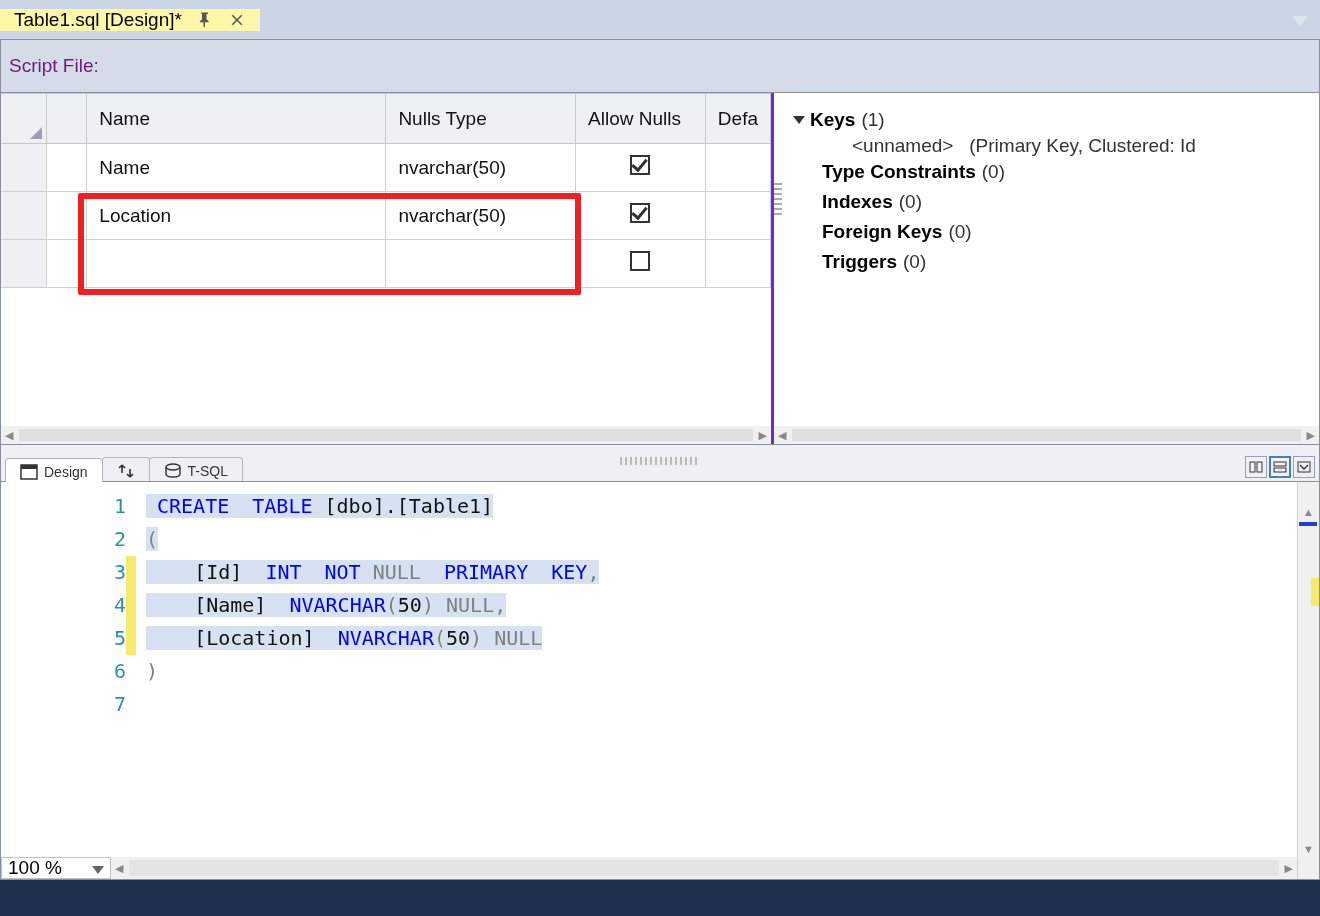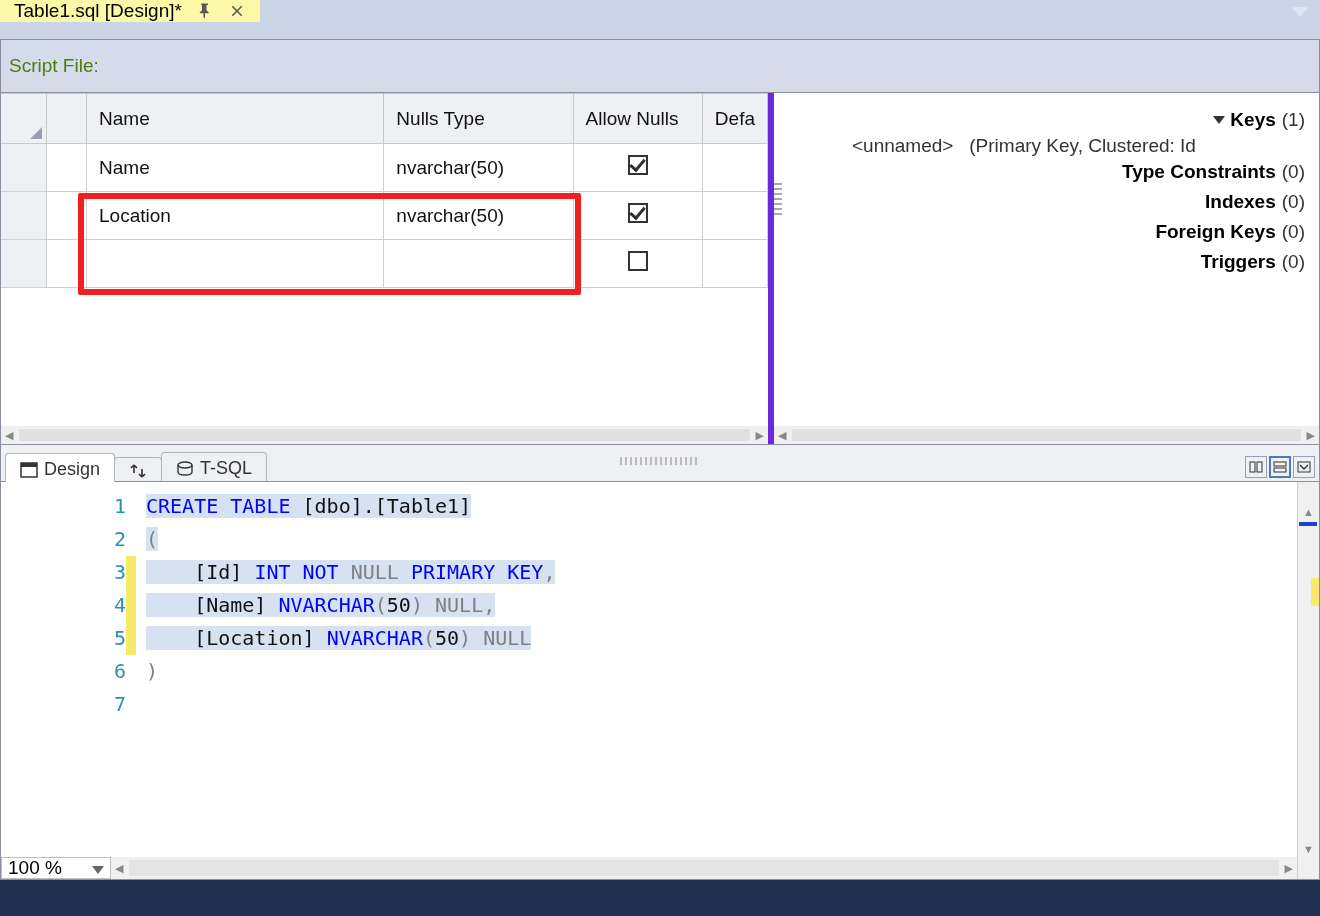--- a/index.html
+++ b/index.html
@@ -1,33 +1,33 @@
 <!DOCTYPE html>
 <html><head>
 <meta charset="utf-8">
 <style>
 * { box-sizing: border-box; margin: 0; padding: 0; }
 body { font-family: "Segoe UI", Tahoma, sans-serif; font-size: 19px; background: #1e1e3f; width: 1320px; height: 916px; overflow: hidden; }
 
-.tab-bar { background: #ccd5e6; height: 39px; display: flex; align-items: flex-start; }
+.tab-bar { background: #ccd5e6; height: 39px; display: flex; align-items: center; }
 .tab { background: #fdf8a8; display: flex; align-items: center; padding: 0 14px; gap: 14px; }
 .tab-title { color: #000; font-size: 19px; }
 .pin-icon, .close-icon { display: inline-flex; align-items: center; justify-content: center; }
 .pin-icon svg, .close-icon svg { width: 18px; height: 18px; fill: #555; }
 .tabbar-right { margin-left: auto; display: flex; align-items: center; padding-right: 12px; }
 .menu-arrow svg { width: 16px; height: 10px; fill: #dfe6f0; }
 
 .toolbar { background: #d6dbe9; height: 54px; border: 1px solid #8a8fa0; border-top: 1px solid #8a8fa0; display: flex; align-items: center; padding: 0 8px; }
-.toolbar-label { color: #4d7c0f; font-size: 19px; margin-right: 10px; }
+.toolbar-label { color: #701a75; font-size: 19px; margin-right: 10px; }
 .script-file-select { background: #fff; border: 1px solid #8a8fa0; height: 36px; width: 390px; display: flex; align-items: center; padding: 0 10px; justify-content: space-between; }
 .dropdown-arr svg { width: 14px; height: 10px; fill: #555; }
 
 .designer-area { display: flex; height: 352px; background: #fff; border: 1px solid #8a8fa0; border-top: none; }
 
-.grid-pane { width: 773px; border-right: 6px solid #6d28d9; position: relative; overflow: hidden; }
+.grid-pane { width: 773px; border-right: 3px solid #6d28d9; position: relative; overflow: hidden; }
 .grid-table { width: 100%; border-collapse: collapse; }
 .grid-table th { background: #eef0f4; border: 1px solid #c8c8c8; text-align: left; padding: 10px 12px; font-weight: 400; color: #111; height: 50px; }
 .grid-table th.cornercell { width: 46px; border-left: none; }
 .grid-table th.iconcell { width: 40px; }
 .grid-table td { border: 1px solid #d0d0d0; padding: 10px 12px; height: 48px; color: #111; background: #fff; }
 .grid-table td.rowhdr { background: #eef0f4; width: 46px; border-left: none; }
 .grid-table td.iconcell { width: 40px; text-align: center; }
 .grid-table .allownulls { text-align: center; }
 .grid-table .corner-tri { position: relative; }
 .grid-table .corner-tri::after { content: ""; position: absolute; right: 4px; bottom: 4px; width: 0; height: 0; border-left: 12px solid transparent; border-bottom: 12px solid #9aa0b0; }
@@ -37,47 +37,47 @@
 .key-icon svg { width: 22px; height: 14px; fill: #888; }
 
 .redbox { position: absolute; border: 6px solid #f02020; border-radius: 2px; pointer-events: none; }
 
 .grid-scroll { position: absolute; bottom: 0; left: 0; right: 0; height: 18px; background: #f0f0f0; display: flex; align-items: center; padding: 0 4px; }
 .grid-scroll .tri { font-size: 11px; color: #888; }
 .grid-scroll .track { flex: 1; margin: 0 6px; background: #e0e0e0; height: 12px; }
 
 .props-pane { flex: 1; position: relative; background: #fff; padding: 12px 8px 28px 8px; overflow: hidden; }
 .prop-list { font-size: 19px; }
-.prop-row { display: flex; align-items: baseline; padding: 4px 6px; justify-content: flex-end; }
+.prop-row { display: flex; align-items: baseline; padding: 4px 6px; }
 .prop-toggle { width: 22px; text-align: center; }
 .prop-toggle svg { width: 12px; height: 12px; fill: #333; }
 .prop-label { font-weight: 700; }
 .prop-count { color: #333; margin-left: 6px; font-weight: 400; }
 .prop-sub { padding-left: 70px; color: #333; }
 .props-pane .gripbar { position: absolute; left: 0; top: 90px; width: 8px; height: 34px; background: repeating-linear-gradient(to bottom, #aaa 0 2px, transparent 2px 5px); }
 .props-scroll { position: absolute; bottom: 0; left: 0; right: 0; height: 18px; background: #f0f0f0; display: flex; align-items: center; padding: 0 4px; }
 .props-scroll .tri { font-size: 11px; color: #888; }
 .props-scroll .track { flex: 1; margin: 0 6px; background: #e0e0e0; height: 12px; }
 
 .mid-tabs { background: #eef0f4; border: 1px solid #8a8fa0; border-top: none; height: 37px; display: flex; align-items: flex-end; padding: 0 4px; position: relative; }
-.midtab { display: inline-flex; align-items: center; gap: 6px; padding: 5px 14px 2px 14px; border: 1px solid #b0b5c0; border-bottom: none; background: #eef0f4; color: #333; margin-right: -1px; border-radius: 4px 4px 0 0; font-size: 18px; }
+.midtab { display: inline-flex; align-items: center; gap: 6px; padding: 5px 14px 2px 14px; border: 1px solid #b0b5c0; border-bottom: none; background: #eef0f4; color: #333; margin-right: -1px; border-radius: 4px 4px 0 0; font-size: 14px; }
 .midtab.active { background: #fff; position: relative; top: 1px; }
 .midtab .ic { display: inline-flex; }
 .midtab .ic svg { width: 18px; height: 16px; fill: #333; }
 .mid-grip { position: absolute; left: 50%; top: 12px; width: 80px; height: 8px; transform: translateX(-50%); background: repeating-linear-gradient(to right, #bbb 0 2px, transparent 2px 5px); }
 .mid-right { margin-left: auto; display: flex; gap: 2px; padding-bottom: 3px; }
 .mid-btn { width: 22px; height: 22px; border: 1px solid #9aa0b0; background: #eef0f4; display: inline-flex; align-items: center; justify-content: center; }
 .mid-btn.active { border: 2px solid #4a7abf; }
 .mid-btn svg { width: 14px; height: 12px; fill: #333; }
 
 .editor-wrap { background: #fff; border: 1px solid #8a8fa0; border-top: none; position: relative; height: 398px; display: flex; }
 .gutter { width: 135px; text-align: right; color: #2b91af; font-family: Consolas, monospace; font-size: 20px; padding: 8px 10px 0 0; line-height: 33px; position: relative; }
 .gutter .changebar { position: absolute; right: 0; width: 10px; background: #f7e96b; }
 .code { flex: 1; font-family: Consolas, monospace; font-size: 20px; padding: 8px 0 0 10px; line-height: 33px; white-space: pre; color: #111; overflow: hidden; }
-.kw { color: #0000ff; }
+.kw { color: #0000ff; margin-left: 11px; }
 .gray { color: #808080; }
 .sel { background: #d6e2f2; }
 
 .vscroll { width: 22px; background: #f0f0f0; position: relative; border-left: 1px solid #d0d0d0; }
 .vscroll .marker { position: absolute; right: 2px; width: 18px; height: 4px; }
 .vscroll .marker.blue { background: #2040d0; }
 .vscroll .marker.yellow { background: #f7e96b; }
 .vscroll .arrow { position: absolute; left: 50%; transform: translateX(-50%); font-size: 11px; color: #888; }
 .split-btn { position: absolute; top: 0; right: 0; width: 22px; height: 22px; border: 1px solid #b0b5c0; background: #eef0f4; display: flex; align-items: center; justify-content: center; }
 .split-btn svg { width: 14px; height: 14px; fill: #333; }

